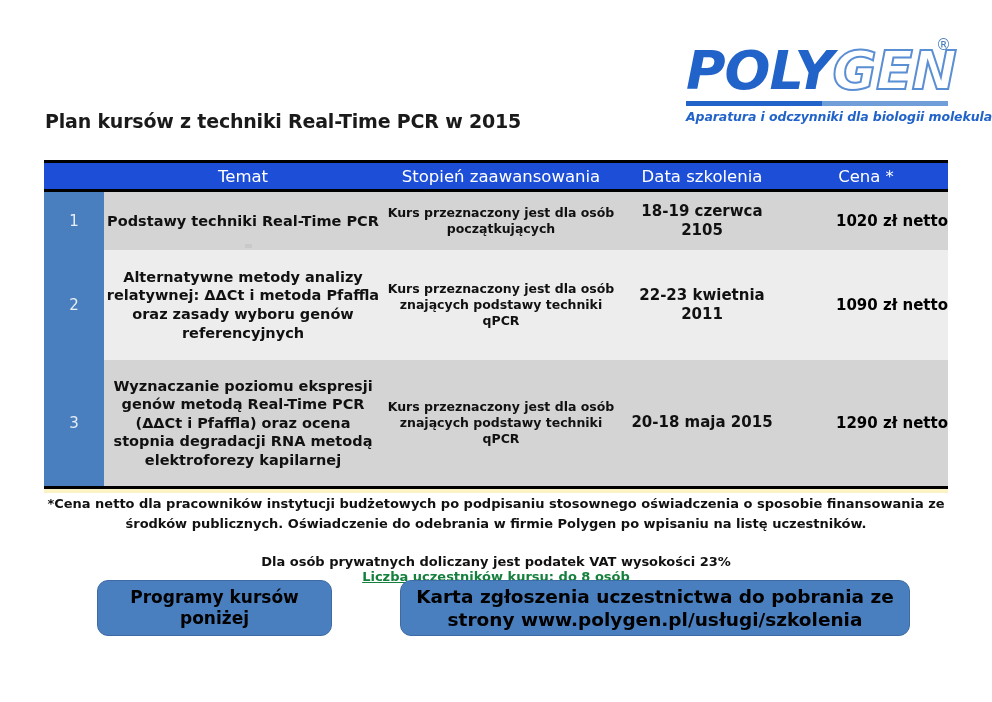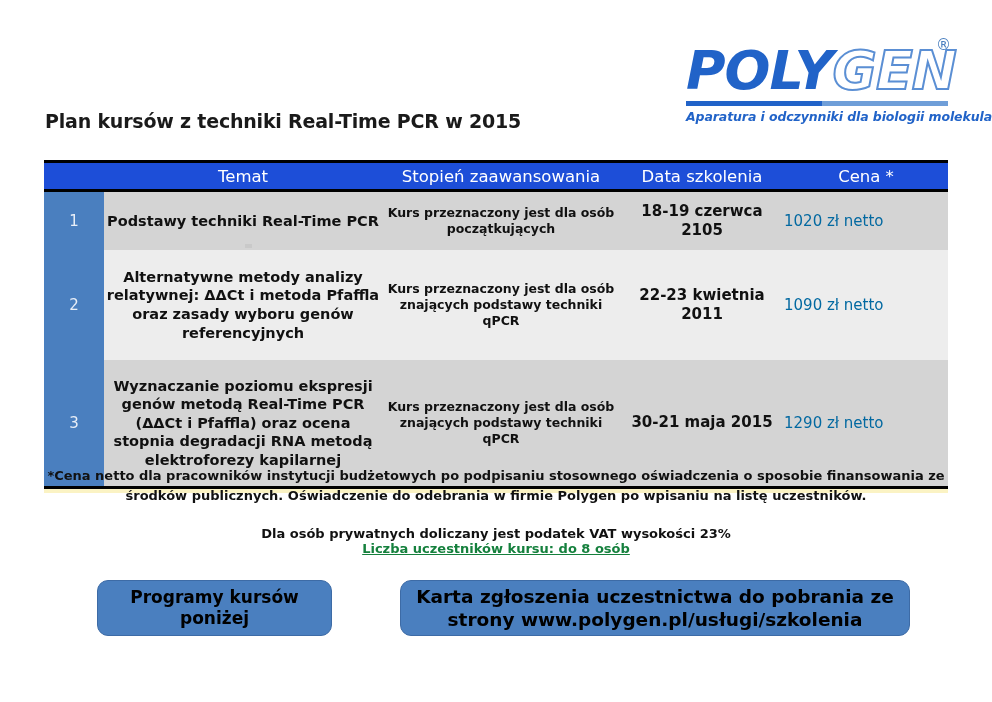--- a/index.html
+++ b/index.html
@@ -143,23 +143,23 @@
   .cell-date {
     font-size: 15px;
     font-weight: bold;
     color: #111111;
     text-align: center;
     line-height: 1.3;
     padding: 6px 6px;
   }
   .cell-price {
     font-size: 15px;
-    font-weight: normal;
-    color: #0369a1;
-    text-align: left;
+    font-weight: bold;
+    color: #000000;
+    text-align: right;
     padding: 6px 6px;
   }
   tr.row-odd td:not(.cell-num) { background: #d4d4d4; }
   tr.row-even td:not(.cell-num) { background: #ededed; }
 
   .row-r1 td { height: 58px; }
   .row-r2 td { height: 110px; }
   .row-r3 td { height: 126px; }
 
   .table-bottom-border {
@@ -185,20 +185,21 @@
     left: 46px;
     top: 466px;
     width: 900px;
     text-align: center;
   }
   .note-star {
     font-size: 13px;
     font-weight: bold;
     color: #111111;
     line-height: 1.55;
+    margin-top: 28px;
   }
   .note-vat {
     margin-top: 20px;
     font-size: 13px;
     font-weight: bold;
     color: #111111;
   }
   .note-count {
     font-size: 13px;
     font-weight: bold;
@@ -284,21 +285,21 @@
         <td class="cell-num">2</td>
         <td class="cell-topic">Alternatywne metody analizy relatywnej: ΔΔCt i metoda Pfaffla oraz zasady wyboru genów referencyjnych</td>
         <td class="cell-level">Kurs przeznaczony jest dla osób znających podstawy techniki qPCR</td>
         <td class="cell-date">22-23 kwietnia 2011</td>
         <td class="cell-price">1090 zł netto</td>
       </tr>
       <tr class="row-odd row-r3">
         <td class="cell-num">3</td>
         <td class="cell-topic">Wyznaczanie poziomu ekspresji genów metodą Real-Time PCR (ΔΔCt i Pfaffla) oraz ocena stopnia degradacji RNA metodą elektroforezy kapilarnej</td>
         <td class="cell-level">Kurs przeznaczony jest dla osób znających podstawy techniki qPCR</td>
-        <td class="cell-date">30-21 maja 2015</td>
+        <td class="cell-date">20-18 maja 2015</td>
         <td class="cell-price">1290 zł netto</td>
       </tr>
     </tbody>
   </table>
   <div class="table-bottom-border"></div>
   <div class="table-bottom-strip"></div>
 </div>
 <div class="artifact-dot"></div>
 
 <div class="notes">

